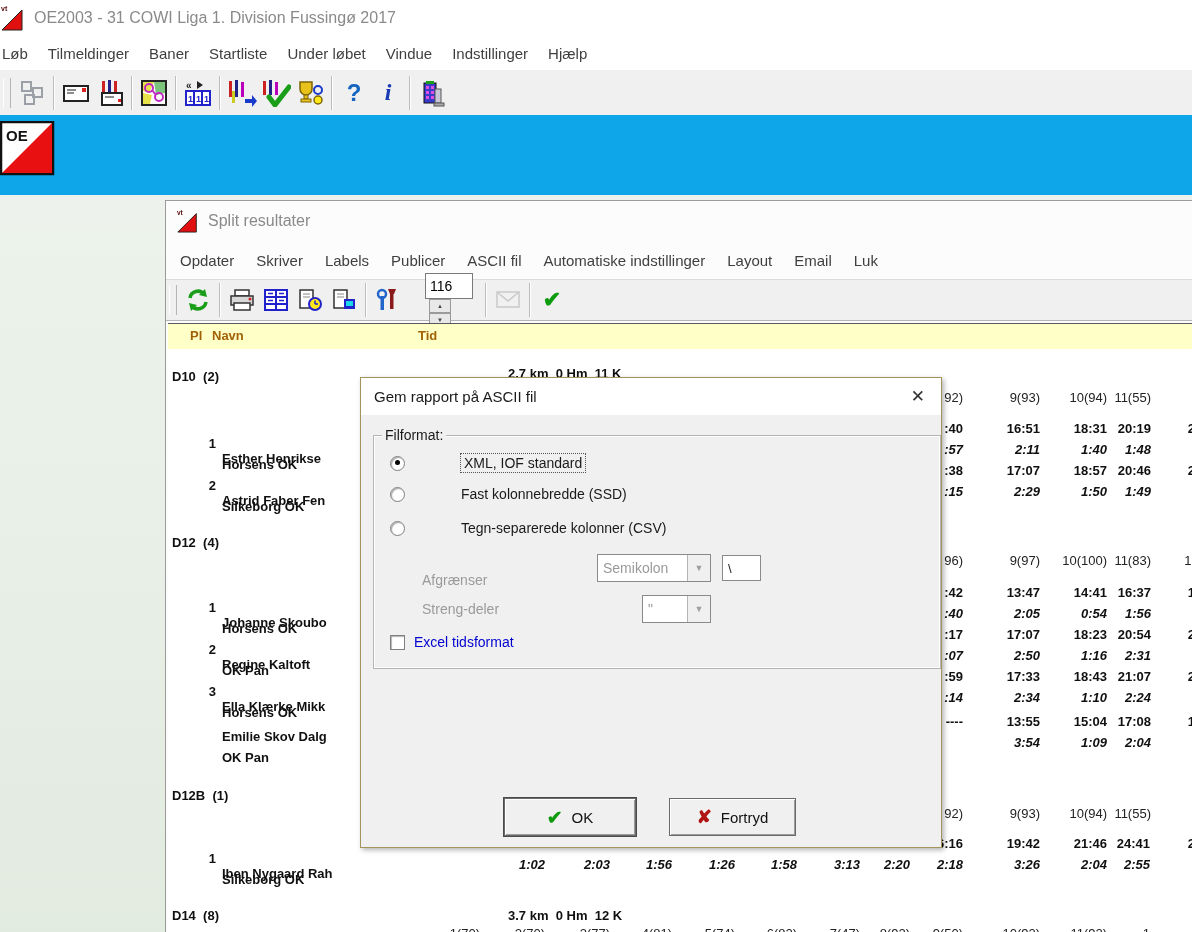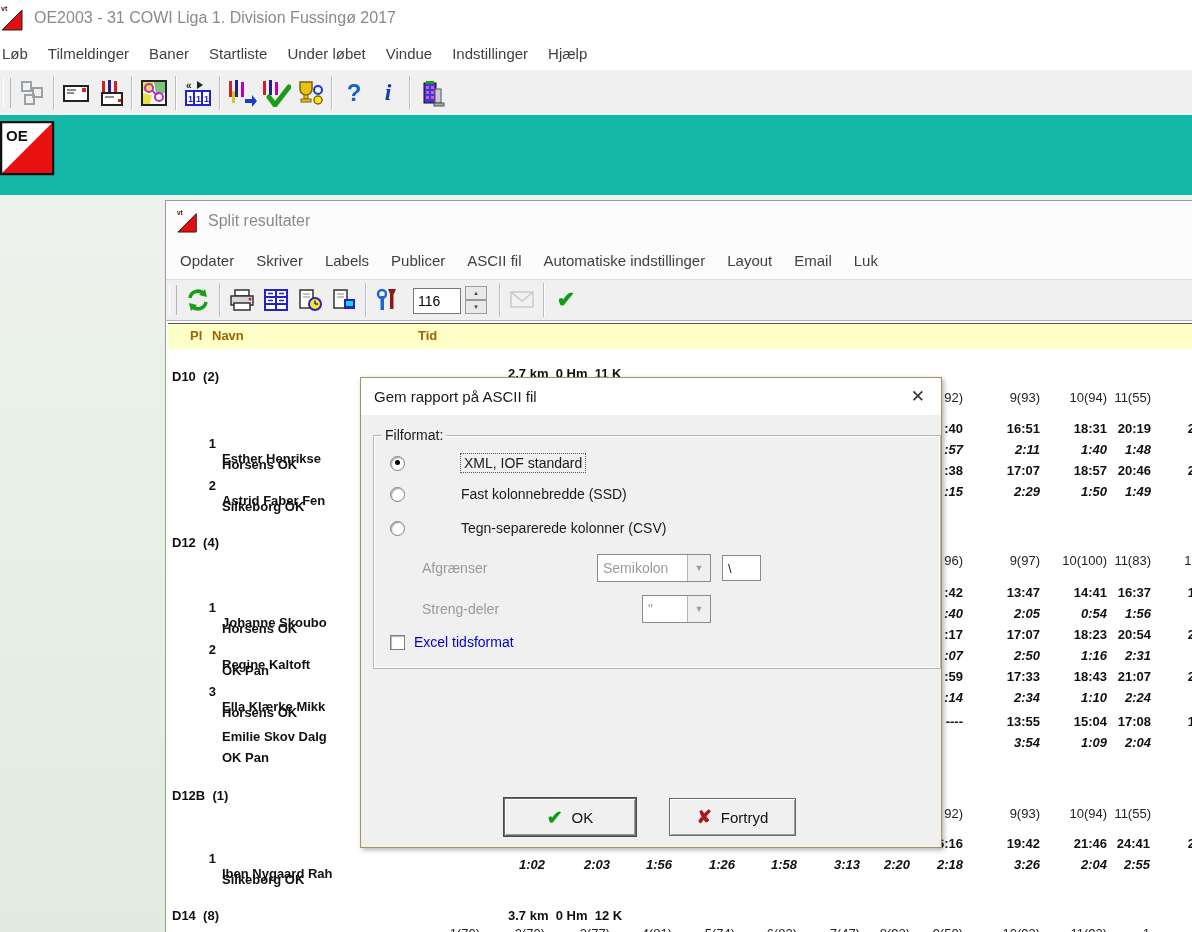--- a/index.html
+++ b/index.html
@@ -12,39 +12,39 @@
   .titlebar .apptitle{color:#8a8a8a;font-size:16px;margin-left:8px;}
   .menubar{position:absolute;left:0;top:36px;width:1192px;height:34px;background:#ffffff;
            display:flex;align-items:center;font-size:15px;color:#3f3f3f;}
   .menubar span{margin-left:10px;margin-right:10px;cursor:default;}
   .toolbar{position:absolute;left:0;top:70px;width:1192px;height:45px;background:#f0f0f0;
            border-bottom:1px solid #cfcfcf;display:flex;align-items:center;}
   .tbtn{width:34px;height:34px;display:flex;align-items:center;justify-content:center;}
   .tsep{width:1px;height:34px;background:#bdbdbd;border-right:1px solid #ffffff;margin:0 4px;}
   .grip{width:6px;height:30px;margin:0 4px 0 3px;border-left:1px solid #fff;border-right:1px solid #b5b5b5;}
 
-  .logoband{position:absolute;left:0;top:115px;width:1192px;height:80px;background:#14b8a6;}
+  .logoband{position:absolute;left:0;top:115px;width:1192px;height:80px;background:#0ea5e9;}
   .oelogo-text{position:absolute;left:72px;top:18px;font-size:42px;font-weight:bold;font-style:italic;
                color:#1a1a8f;letter-spacing:1px;}
   .mdi{position:absolute;left:0;top:195px;width:1192px;height:737px;
        background:linear-gradient(180deg,#edf3ec 0%,#e2ebe0 100%);}
 
   
   .repwin{position:absolute;left:165px;top:200px;width:1030px;height:735px;
           background:#fcfcfc;border:1px solid #9a9a9a;border-right:none;border-bottom:none;}
   .rep-titlebar{position:absolute;left:0;top:0;width:100%;height:40px;background:#fcfcfc;
                 display:flex;align-items:center;}
   .rep-title{color:#8a8a8a;font-size:16px;margin-left:8px;}
   .rep-menubar{position:absolute;left:0;top:40px;width:100%;height:38px;background:#fcfcfc;
                display:flex;align-items:center;font-size:15px;color:#3f3f3f;}
   .rep-menubar span{margin-left:11px;margin-right:11px;}
   .rep-toolbar{position:absolute;left:0;top:78px;width:100%;height:40px;background:#f0f0f0;
                border-top:1px solid #dcdcdc;border-bottom:1px solid #b5b5b5;
                display:flex;align-items:center;}
-  .spinbox{display:flex;align-items:flex-end;margin-left:8px;}
+  .spinbox{display:flex;align-items:flex-start;margin-left:20px;flex-direction:column;}
   .spinbox input{width:40px;height:22px;border:1px solid #7a7a7a;font-size:14px;padding-left:4px;
                  font-family:"Liberation Sans",sans-serif;}
   .spinbtns{display:flex;flex-direction:column;margin-left:4px;}
   .spinbtns div{width:20px;height:12px;background:#e8e8e8;border:1px solid #9a9a9a;font-size:6px;
                 color:#444;display:flex;align-items:center;justify-content:center;}
   .colhead{position:absolute;left:2px;top:122px;width:1027px;height:26px;background:#ffffc8;
            border-top:1px solid #5a5a5a;border-bottom:1px solid #5a5a5a;}
   .colhead span{position:absolute;top:4px;color:#a16207;font-size:13px;font-weight:bold;}
   .repbody{position:absolute;left:2px;top:148px;width:1027px;height:585px;background:#ffffff;}
 
@@ -462,21 +462,21 @@
       </div>
       <div class="radio-row" style="left:16px;top:50px;">
         <div class="radio"></div>
         <span>Fast kolonnebredde (SSD)</span>
       </div>
       <div class="radio-row" style="left:16px;top:84px;">
         <div class="radio"></div>
         <span>Tegn-separerede kolonner (CSV)</span>
       </div>
 
-      <span class="dim" style="position:absolute;left:48px;top:124px;">Afgrænser</span>
+      <span class="dim" style="position:absolute;left:48px;top:136px;">Afgrænser</span>
       <div class="combo" style="position:absolute;left:223px;top:118px;width:112px;">
         <span class="cval">Semikolon</span>
         <span class="carrow">▼</span>
       </div>
       <div class="smalledit" style="position:absolute;left:348px;top:119px;">
         <span>\</span>
       </div>
 
       <span class="dim" style="position:absolute;left:48px;top:165px;">Streng-deler</span>
       <div class="combo" style="position:absolute;left:268px;top:159px;width:67px;">

